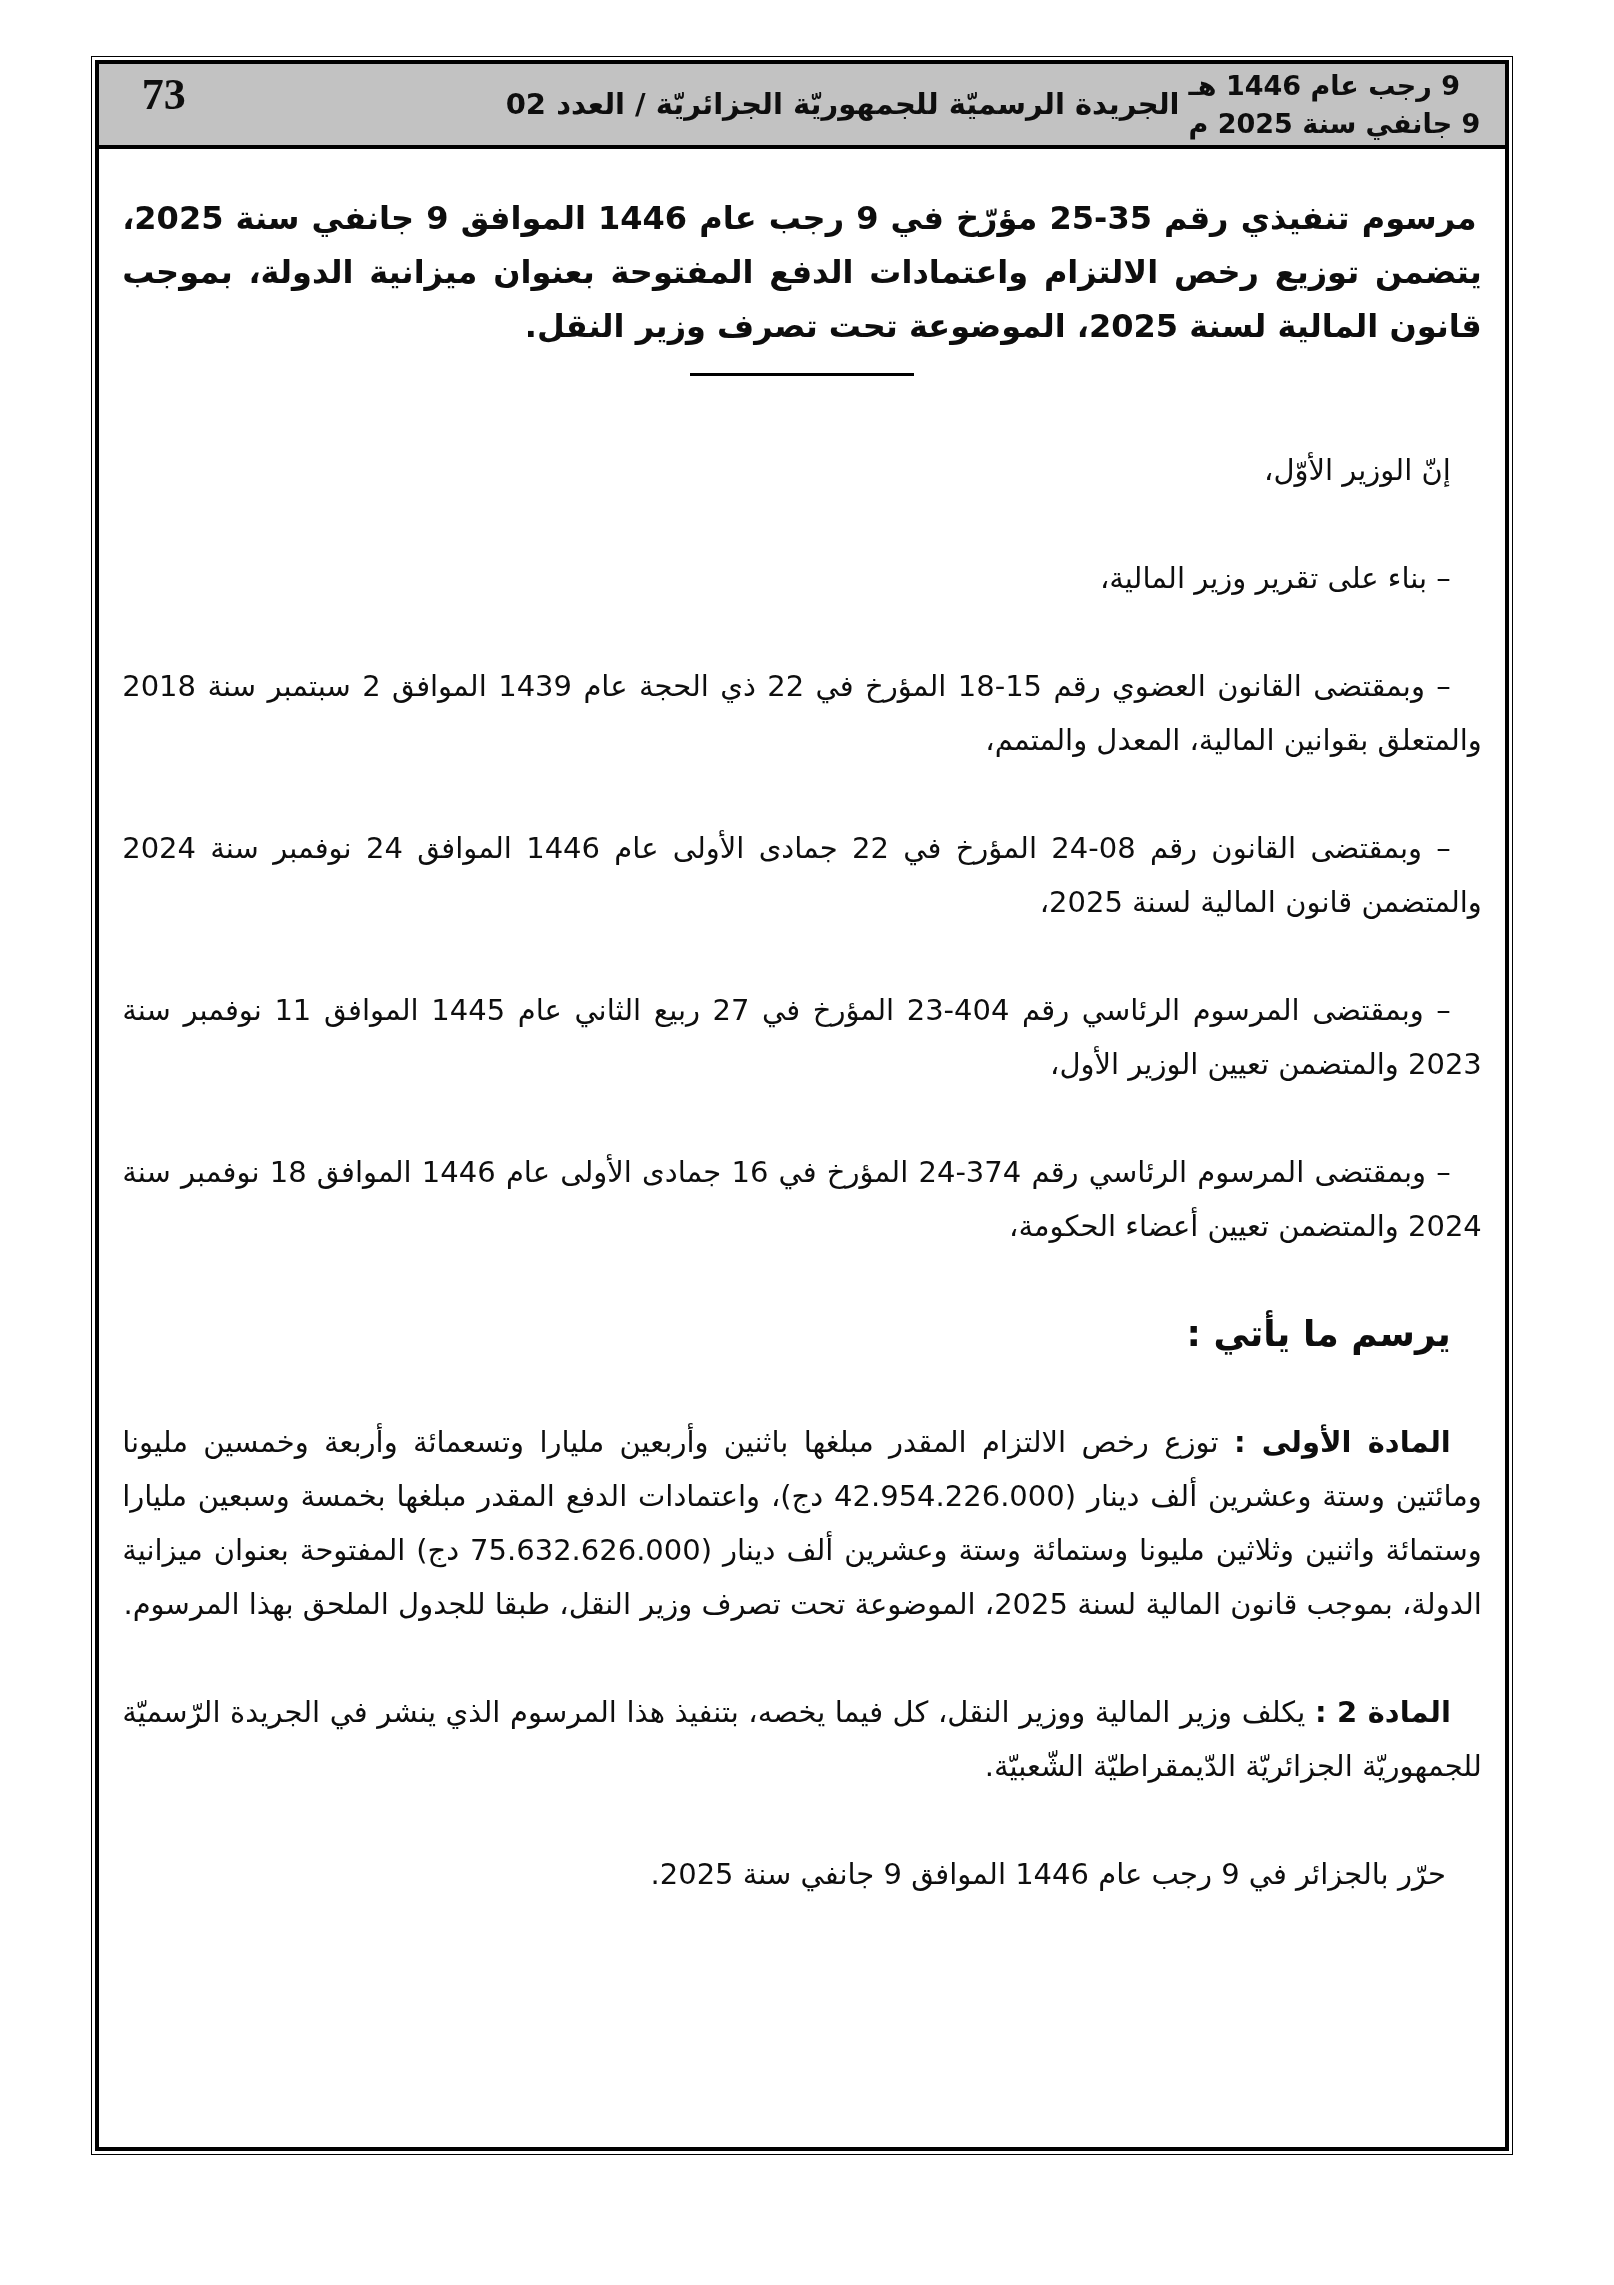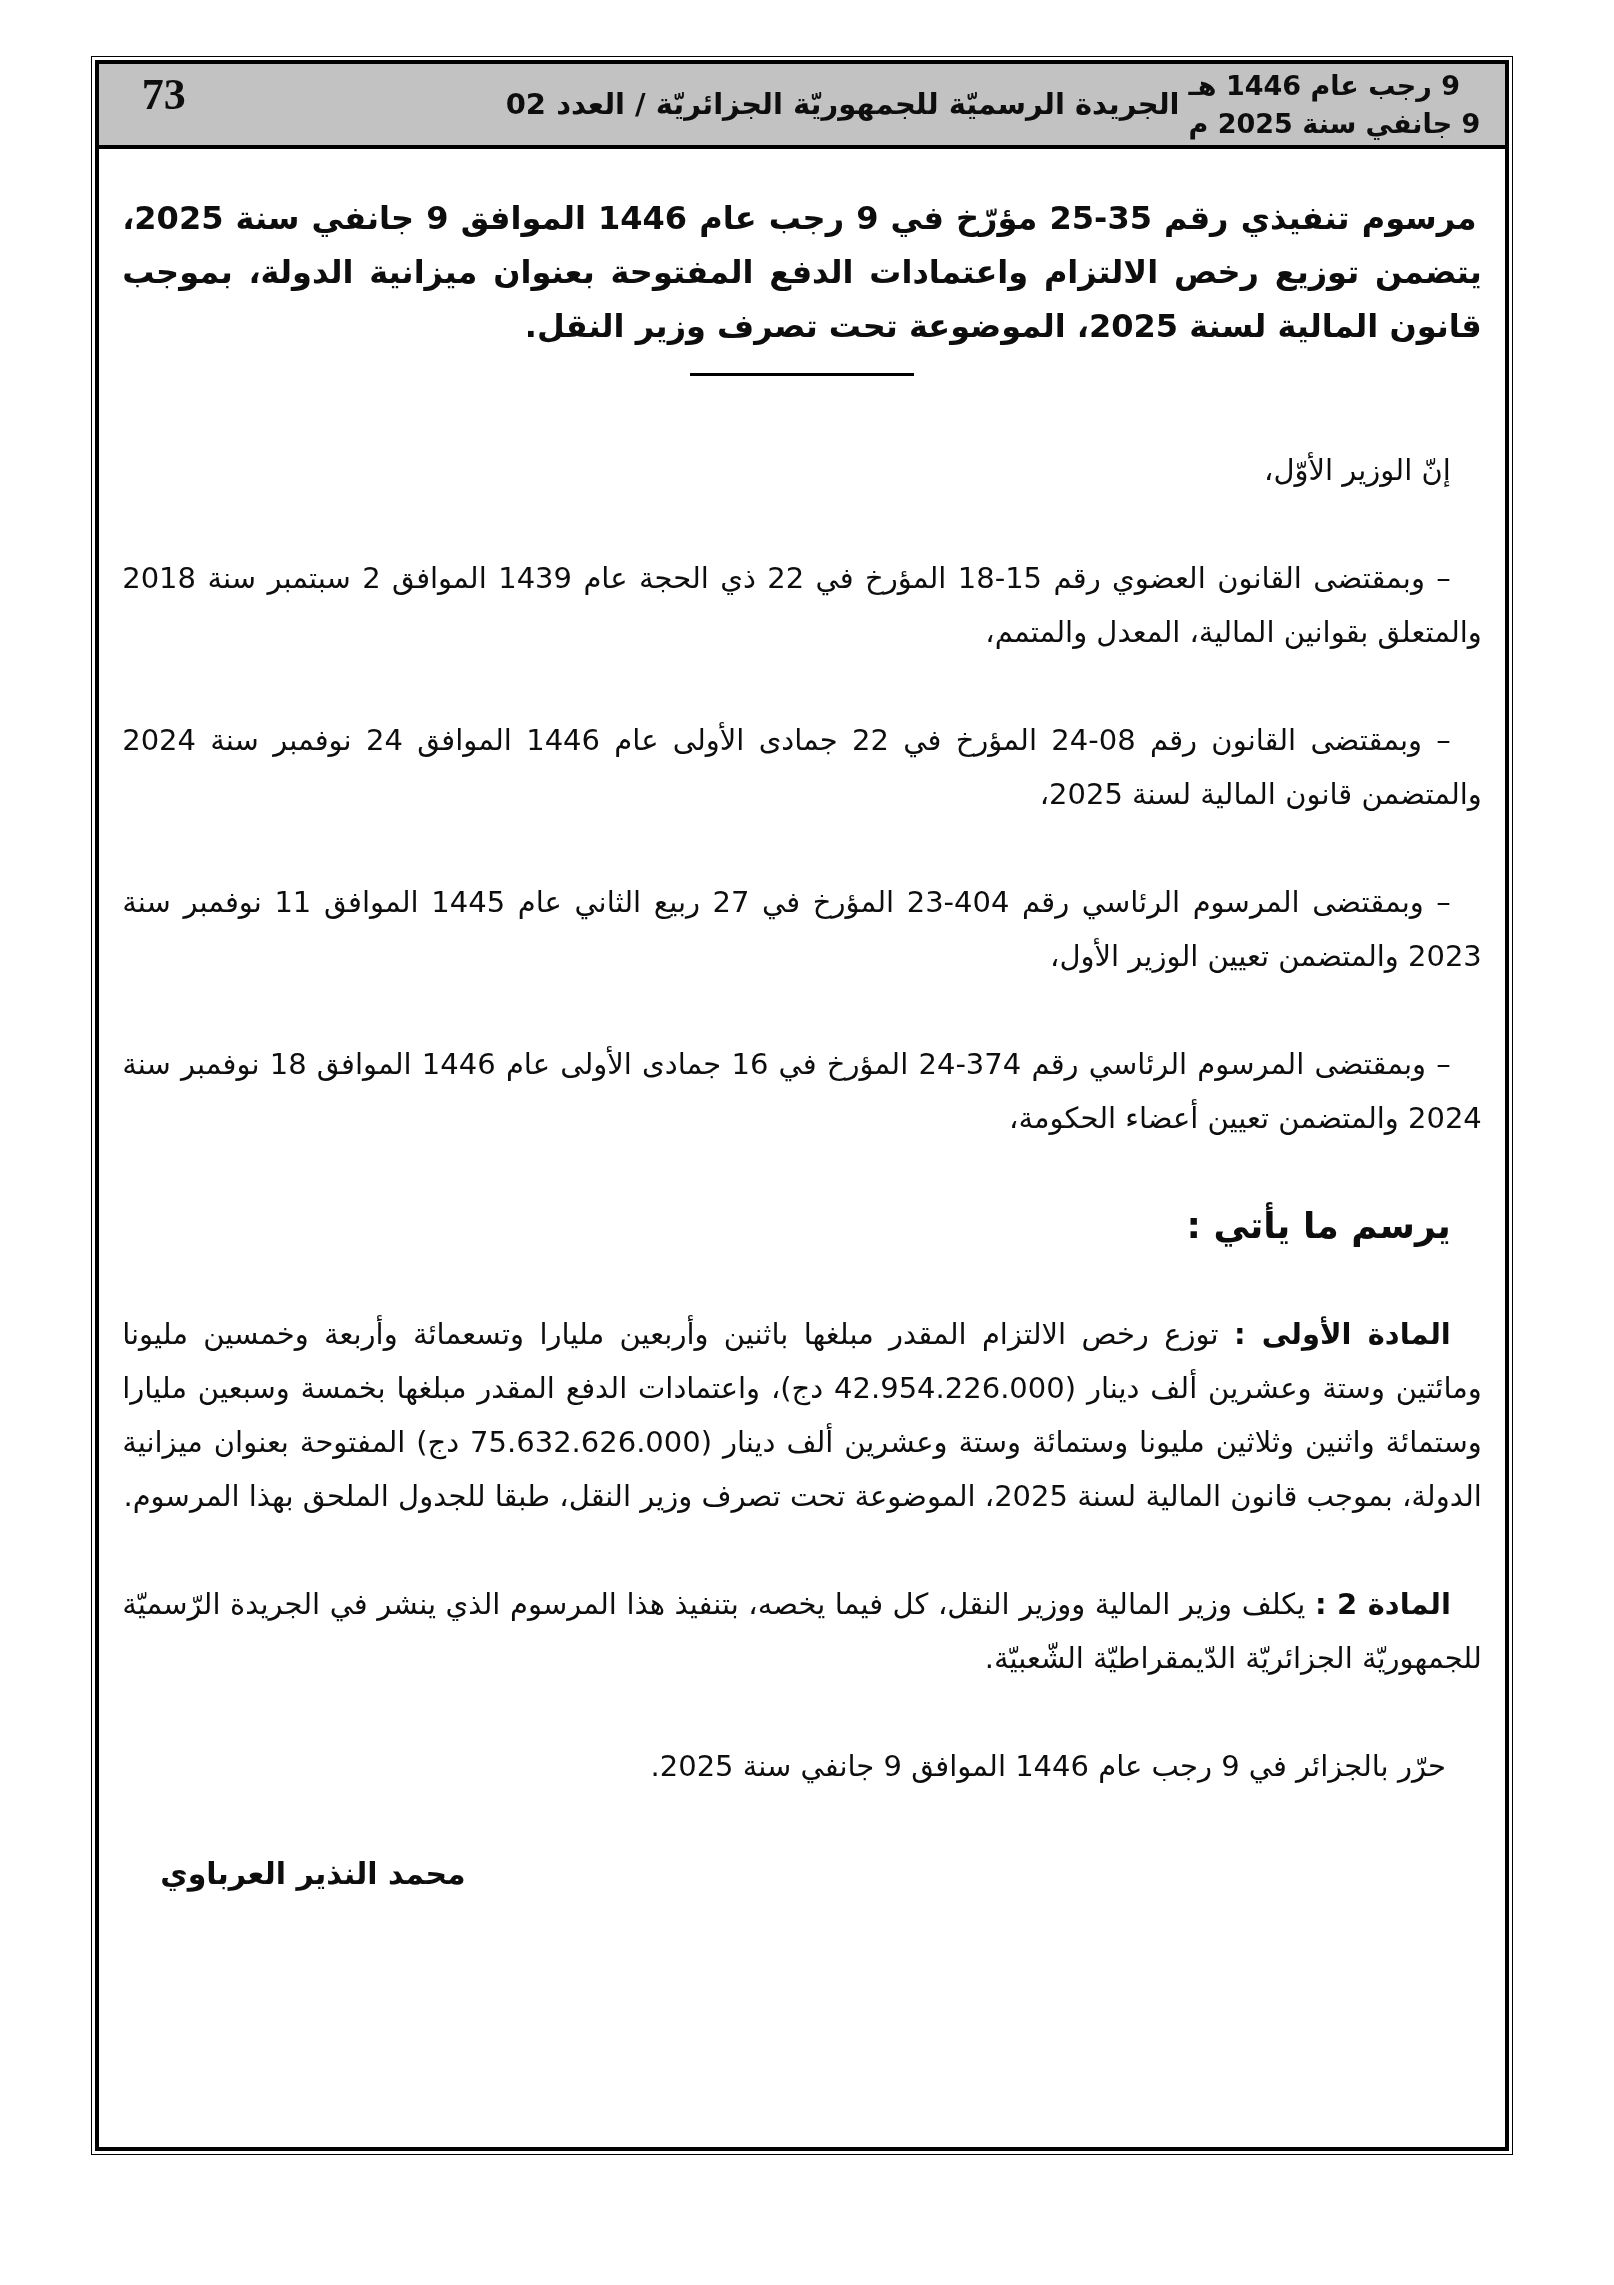--- a/index.html
+++ b/index.html
@@ -127,31 +127,31 @@
       <div class="page-number">73</div>
     </div>
 
     <div class="doc-body">
       <p class="decree-title">مرسوم تنفيذي رقم 35-25 مؤرّخ في 9 رجب عام 1446 الموافق 9 جانفي سنة 2025، يتضمن توزيع رخص الالتزام واعتمادات الدفع المفتوحة بعنوان ميزانية الدولة، بموجب قانون المالية لسنة 2025، الموضوعة تحت تصرف وزير النقل.</p>
 
       <div class="title-separator"></div>
 
       <p class="opening">إنّ الوزير الأوّل،</p>
 
+      <p class="visa">– بناء على تقرير وزير المالية،</p>
       <p class="visa">– وبمقتضى القانون العضوي رقم 15-18 المؤرخ في 22 ذي الحجة عام 1439 الموافق 2 سبتمبر سنة 2018 والمتعلق بقوانين المالية، المعدل والمتمم،</p>
       <p class="visa">– وبمقتضى القانون رقم 08-24 المؤرخ في 22 جمادى الأولى عام 1446 الموافق 24 نوفمبر سنة 2024 والمتضمن قانون المالية لسنة 2025،</p>
       <p class="visa">– وبمقتضى المرسوم الرئاسي رقم 404-23 المؤرخ في 27 ربيع الثاني عام 1445 الموافق 11 نوفمبر سنة 2023 والمتضمن تعيين الوزير الأول،</p>
       <p class="visa">– وبمقتضى المرسوم الرئاسي رقم 374-24 المؤرخ في 16 جمادى الأولى عام 1446 الموافق 18 نوفمبر سنة 2024 والمتضمن تعيين أعضاء الحكومة،</p>
 
       <p class="enacting">يرسم ما يأتي :</p>
 
       <p class="article"><span class="article-label">المادة الأولى :</span> <span>توزع رخص الالتزام المقدر مبلغها باثنين وأربعين مليارا وتسعمائة وأربعة وخمسين مليونا ومائتين وستة وعشرين ألف دينار (42.954.226.000 دج)، واعتمادات الدفع المقدر مبلغها بخمسة وسبعين مليارا وستمائة واثنين وثلاثين مليونا وستمائة وستة وعشرين ألف دينار (75.632.626.000 دج) المفتوحة بعنوان ميزانية الدولة، بموجب قانون المالية لسنة 2025، الموضوعة تحت تصرف وزير النقل، طبقا للجدول الملحق بهذا المرسوم.</span></p>
 
       <p class="article"><span class="article-label">المادة 2 :</span> <span>يكلف وزير المالية ووزير النقل، كل فيما يخصه، بتنفيذ هذا المرسوم الذي ينشر في الجريدة الرّسميّة للجمهوريّة الجزائريّة الدّيمقراطيّة الشّعبيّة.</span></p>
 
       <p class="issuance">حرّر بالجزائر في 9 رجب عام 1446 الموافق 9 جانفي سنة 2025.</p>
 
-      <p class="signature">محمد النذير العرباوي</p>
     </div>
 
   </div>
 </div>
 
 
 </body></html>

